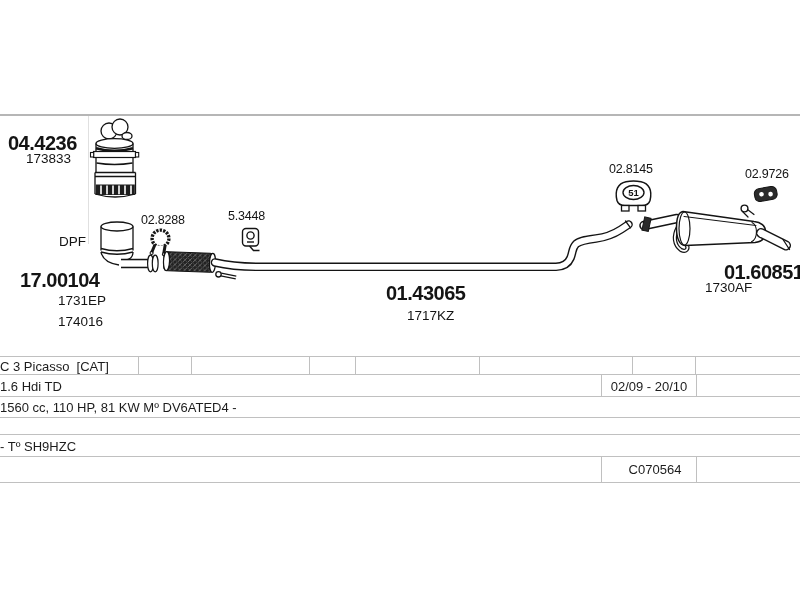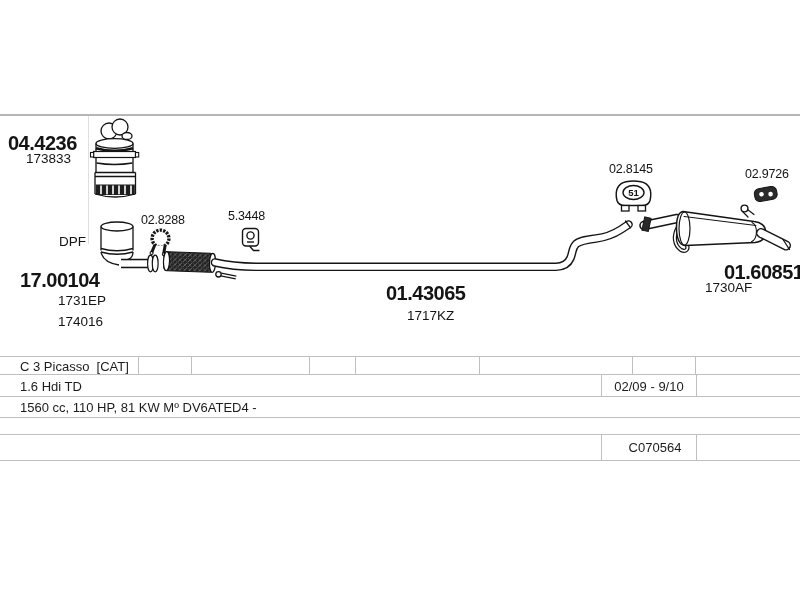--- a/index.html
+++ b/index.html
@@ -11,21 +11,21 @@
   .lbl{position:absolute;white-space:pre;line-height:1;color:#141414;}
   .num-lg{font-size:20px;font-weight:bold;letter-spacing:-0.5px;}
   .num-sm{font-size:12.5px;letter-spacing:-0.2px;}
   .ref{font-size:13.5px;letter-spacing:0;}
   #divider{position:absolute;left:0;top:114px;width:800px;height:2px;background:#b6b6b6;}
   #photo-edge{position:absolute;left:88px;top:116px;width:1px;height:128px;background:#e0e0e0;}
   #diagram-svg{position:absolute;left:0;top:0;}
   
   #veh-table{position:absolute;left:0;top:356px;width:800px;border-top:1px solid #c0c0c0;font-size:13px;}
   .trow{display:flex;border-bottom:1px solid #c0c0c0;box-sizing:border-box;}
-  .tcell{border-right:1px solid #c0c0c0;box-sizing:border-box;white-space:pre;overflow:hidden;color:#1c1c1c;padding:2px 0 0 20px;}
+  .tcell{border-right:1px solid #c0c0c0;box-sizing:border-box;white-space:pre;overflow:hidden;color:#1c1c1c;padding:2px 0 0 0;}
   .tcell.noR{border-right:none;}
   .r1{height:18px;} .r2{height:22px;} .r3{height:21px;} .rgap{height:17px;} .r5{height:22px;} .r6{height:26px;text-align:center;}
   .r2 .tcell{padding-top:4px;} .r3 .tcell{padding-top:3px;} .r5 .tcell{padding-top:4px;} .r6 .tcell{padding-top:5px;}
   .c-date{text-align:center;padding-left:0 !important;}
   .c-code{padding-left:12px !important;}
 </style>
 </head>
 <body>
 
 <div id="divider"></div>
@@ -163,27 +163,30 @@
     <div class="tcell" style="width:53px;"></div>
     <div class="tcell" style="width:118px;"></div>
     <div class="tcell" style="width:46px;"></div>
     <div class="tcell" style="width:124px;"></div>
     <div class="tcell" style="width:153px;"></div>
     <div class="tcell" style="width:63px;"></div>
     <div class="tcell noR" style="width:104px;"></div>
   </div>
   <div class="trow r2">
     <div class="tcell" style="width:602px;">1.6 Hdi TD</div>
-    <div class="tcell c-date" style="width:95px;">02/09 - 9/10</div>
+    <div class="tcell c-date" style="width:95px;">02/09 - 20/10</div>
     <div class="tcell noR" style="width:103px;"></div>
   </div>
   <div class="trow r3">
     <div class="tcell noR" style="width:800px;">1560 cc, 110 HP, 81 KW Mº DV6ATED4 -</div>
   </div>
   <div class="trow rgap">
     <div class="tcell noR" style="width:800px;"></div>
+  </div>
+  <div class="trow r5">
+    <div class="tcell noR" style="width:800px;">- Tº SH9HZC</div>
   </div>
   <div class="trow r6">
     <div class="tcell" style="width:602px;"></div>
     <div class="tcell c-code" style="width:95px;">C070564</div>
     <div class="tcell noR" style="width:103px;"></div>
   </div>
 </div>
 
 </body></html>

